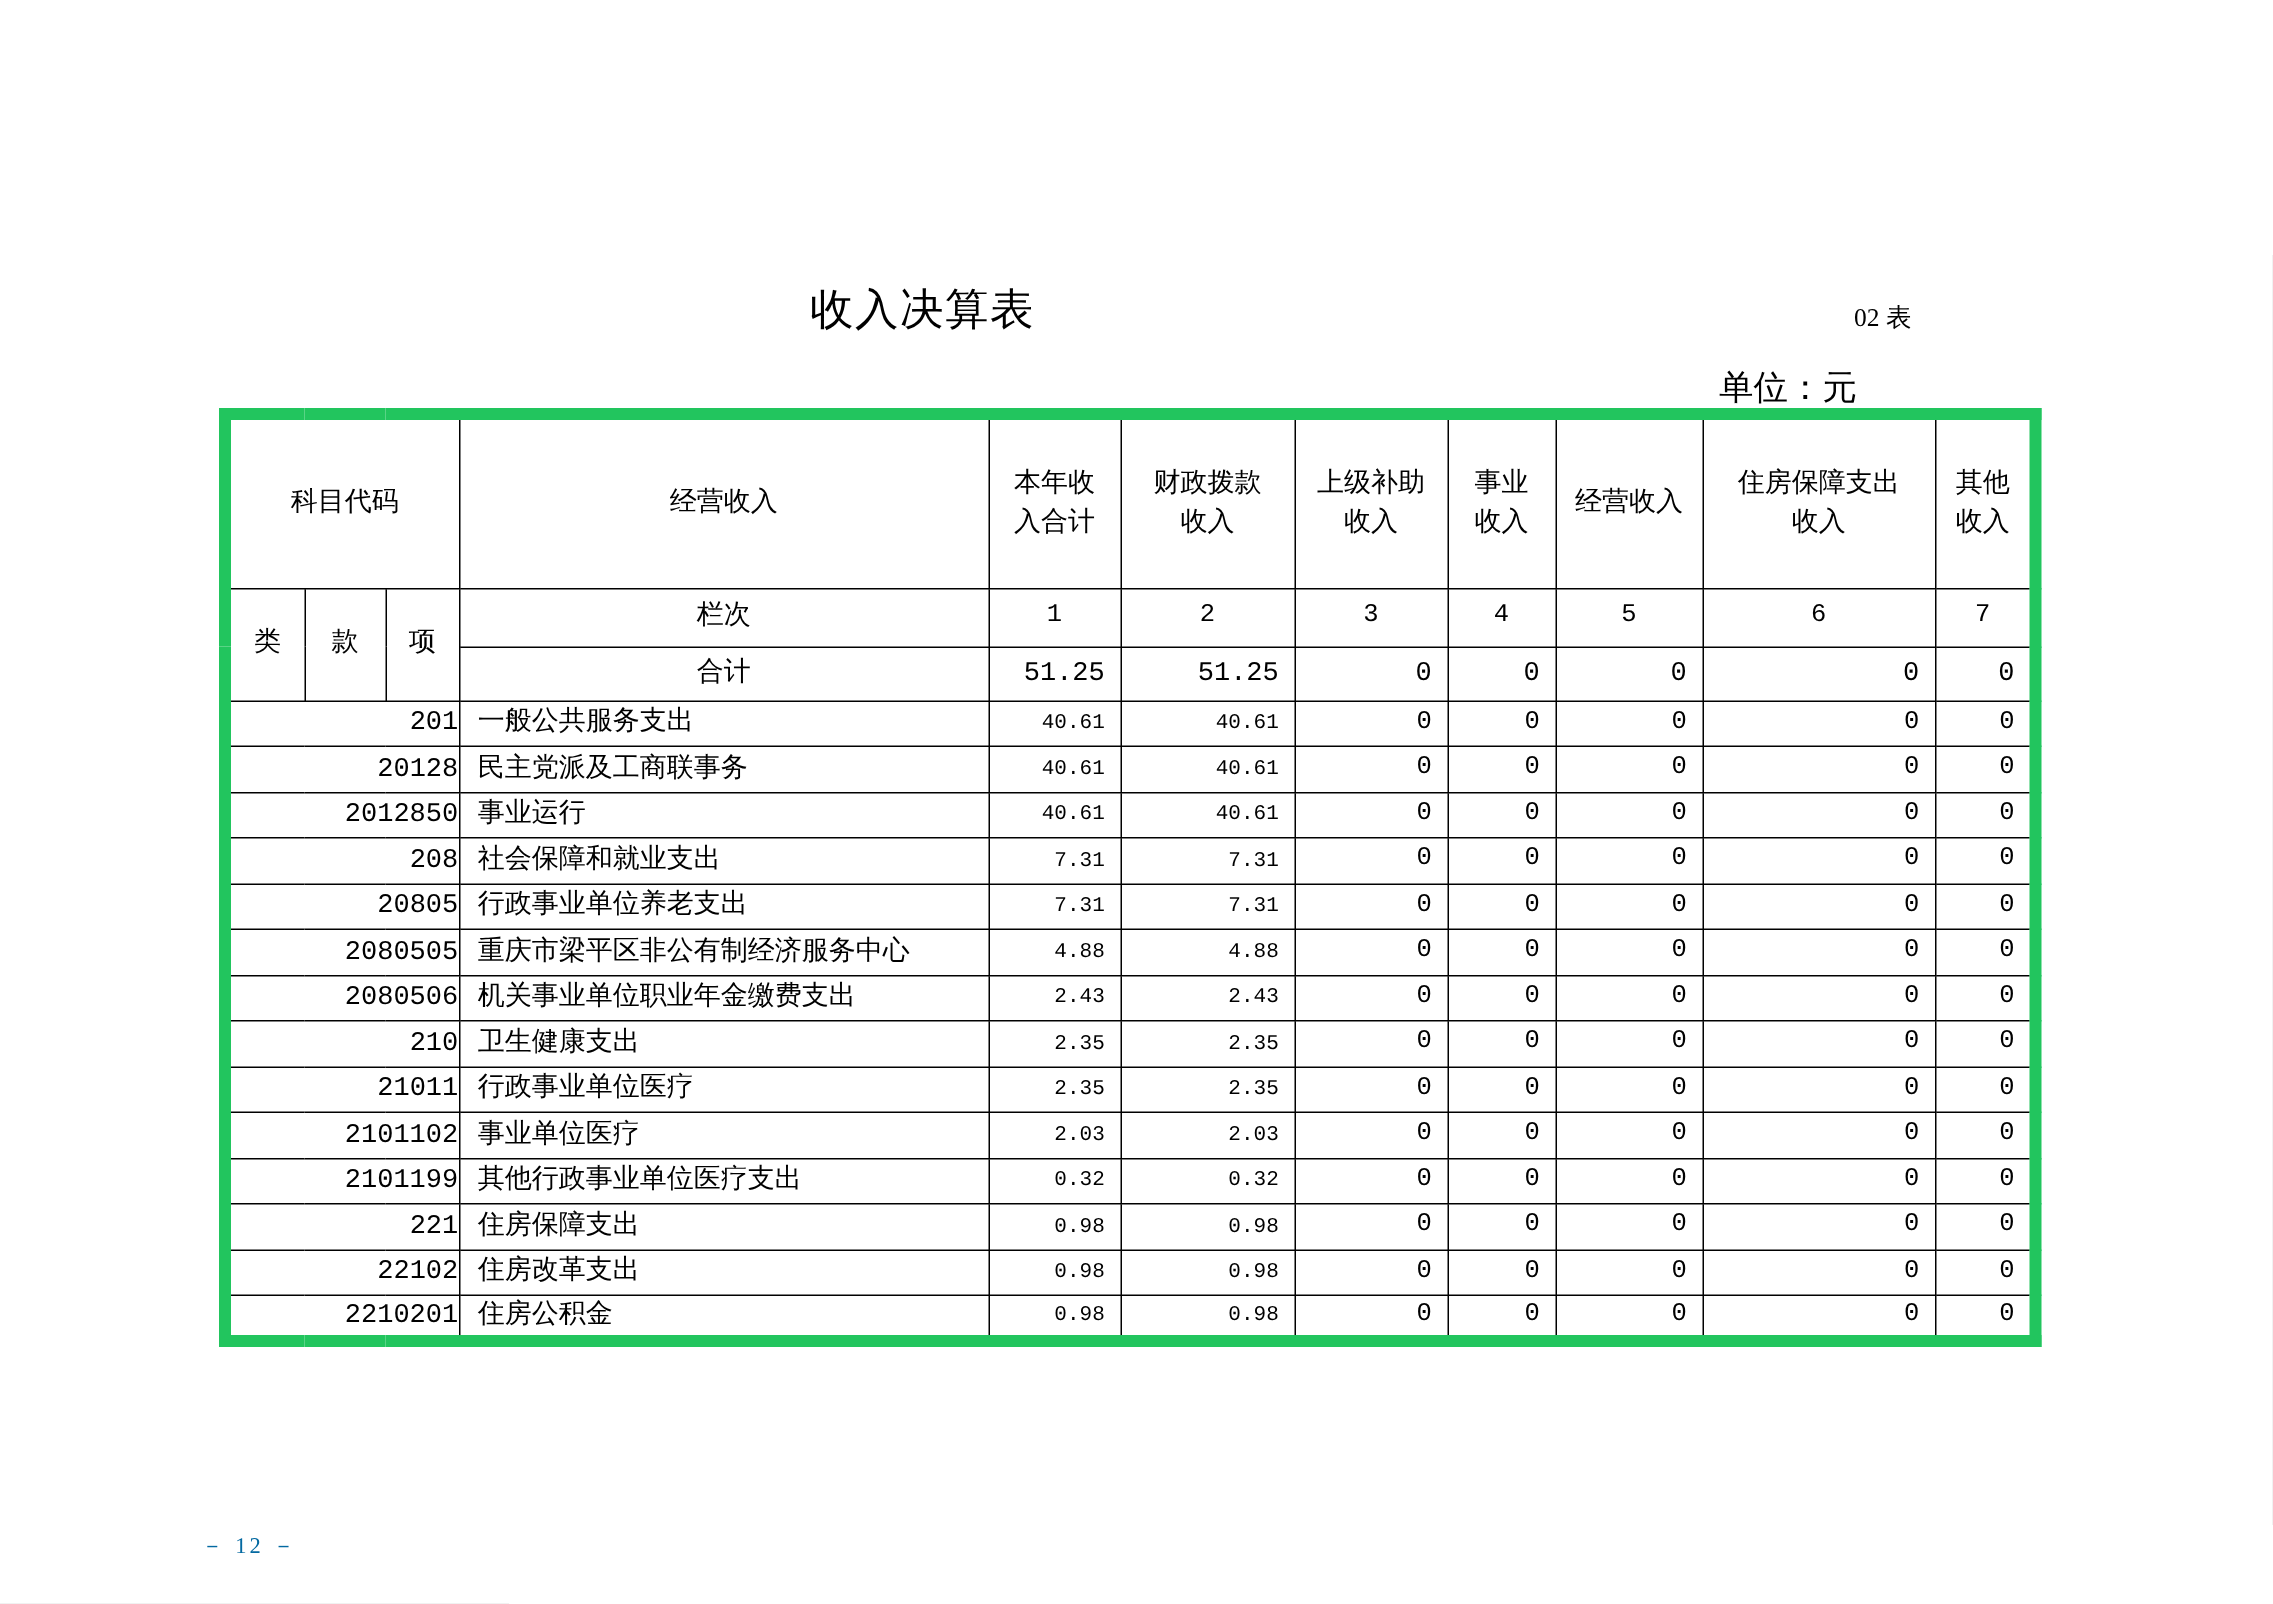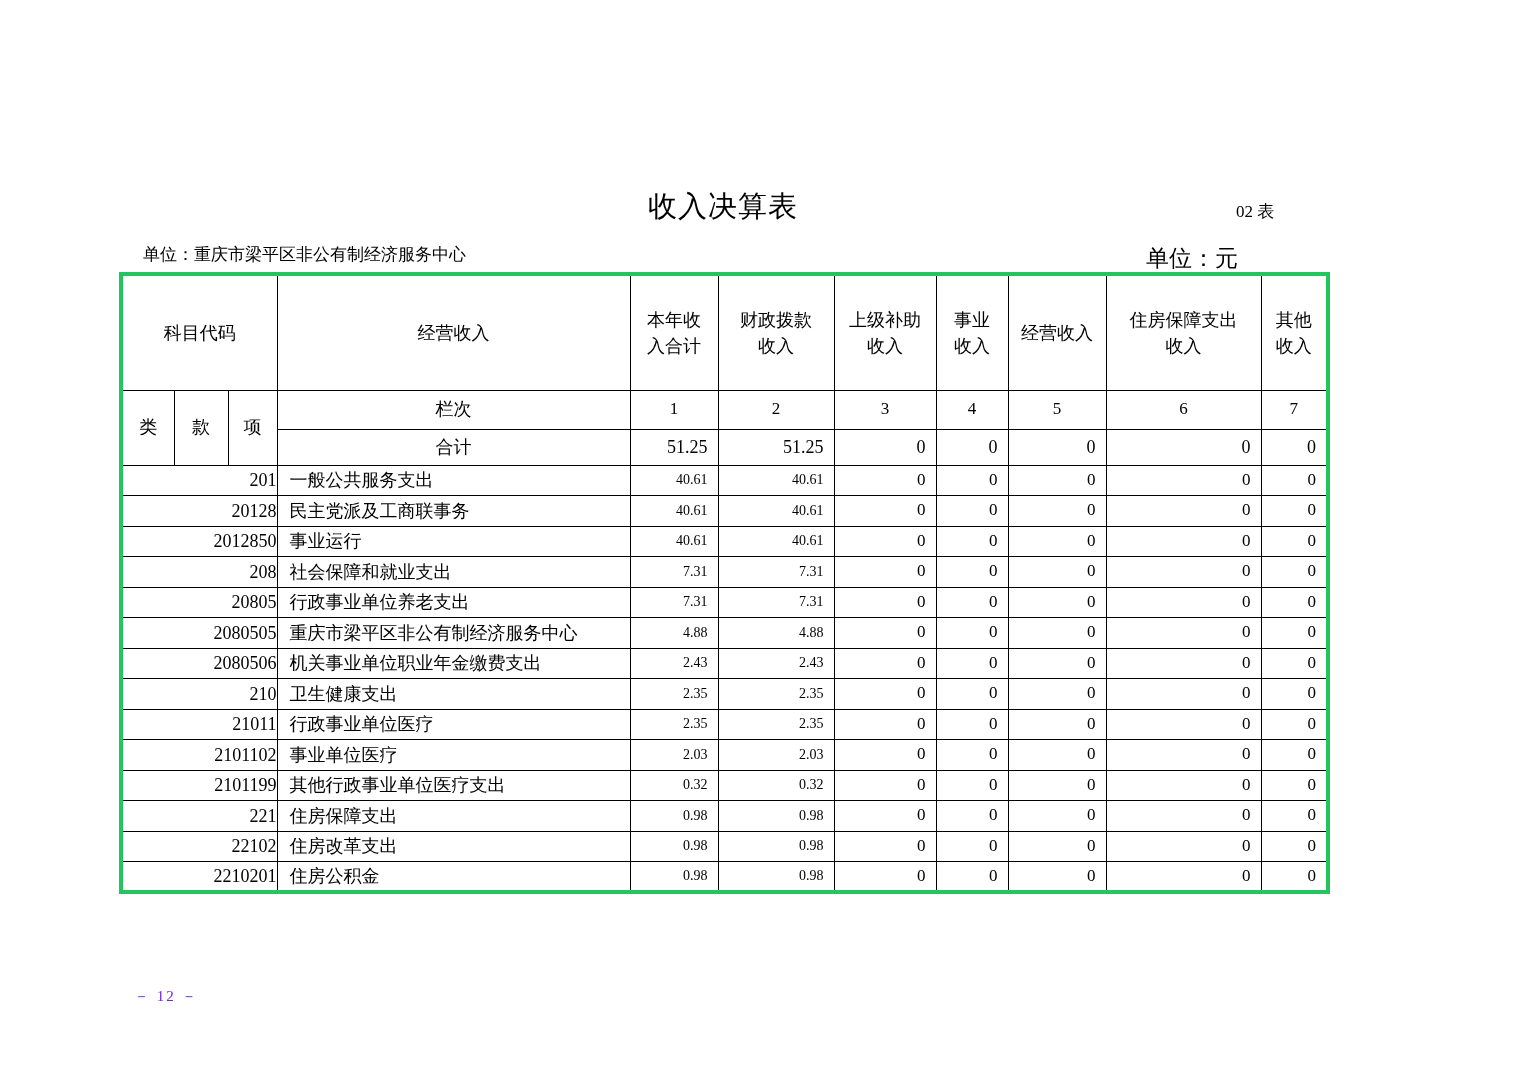--- a/index.html
+++ b/index.html
@@ -12,21 +12,20 @@
     background: #ffffff;
     color: #000000;
     font-family: "Liberation Serif", "DejaVu Serif", serif;
     overflow: hidden;
   }
   .doc-title {
     position: absolute;
     left: 540px;
     top: 187px;
     width: 366px;
-    text-align: center;
     font-size: 29px;
     letter-spacing: 1px;
     white-space: nowrap;
   }
   .table-label {
     position: absolute;
     left: 1236px;
     top: 200px;
     font-size: 17px;
     white-space: nowrap;
@@ -40,26 +39,27 @@
   }
   .currency-unit {
     position: absolute;
     left: 1146px;
     top: 243px;
     font-size: 23px;
     white-space: nowrap;
   }
   table.acct {
     position: absolute;
-    left: 119px;
+    left: 146px;
     top: 272px;
     width: 1209px;
     border-collapse: collapse;
     table-layout: fixed;
-    border: 4px solid #22c55e;
+    border: 8px solid #22c55e;
+    font-family: Liberation Mono, monospace;
   }
   table.acct td {
     border: 1px solid #000;
     padding: 0;
     vertical-align: middle;
     overflow: hidden;
     font-size: 18px;
     line-height: 1.45;
   }
   tr.r-head    { height: 116px; }
@@ -70,35 +70,34 @@
   .pre { white-space: pre-line; text-align: center; }
   .code-cell { text-align: right; padding-left: 9px !important; }
   .name-cell { text-align: left; padding-left: 12px !important; }
   .num-cell  { text-align: right; padding-right: 10px !important; font-size: 17px !important; }
   .num-cell.small-num { font-size: 14px !important; }
   .total-num { text-align: right; padding-right: 10px !important; font-size: 18px !important; }
   .col-num   { font-size: 17px !important; }
   .page-number {
     position: absolute;
     left: 134px;
-    top: 987px;
+    top: 1021px;
     font-size: 15px;
-    color: #6d28d9;
+    color: #0369a1;
     letter-spacing: 2px;
     white-space: nowrap;
   }
 </style>
 </head>
 <body>
 
 <div class="page">
 
   <div class="doc-title">收入决算表</div>
   <div class="table-label">02 表</div>
-  <div class="unit-name">单位：重庆市梁平区非公有制经济服务中心</div>
   <div class="currency-unit">单位：元</div>
 
   <table class="acct">
     <colgroup>
       <col style="width:53px">
         <col style="width:54px">
         <col style="width:49px">
       <col style="width:353px">
       <col style="width:88px">
         <col style="width:116px">

